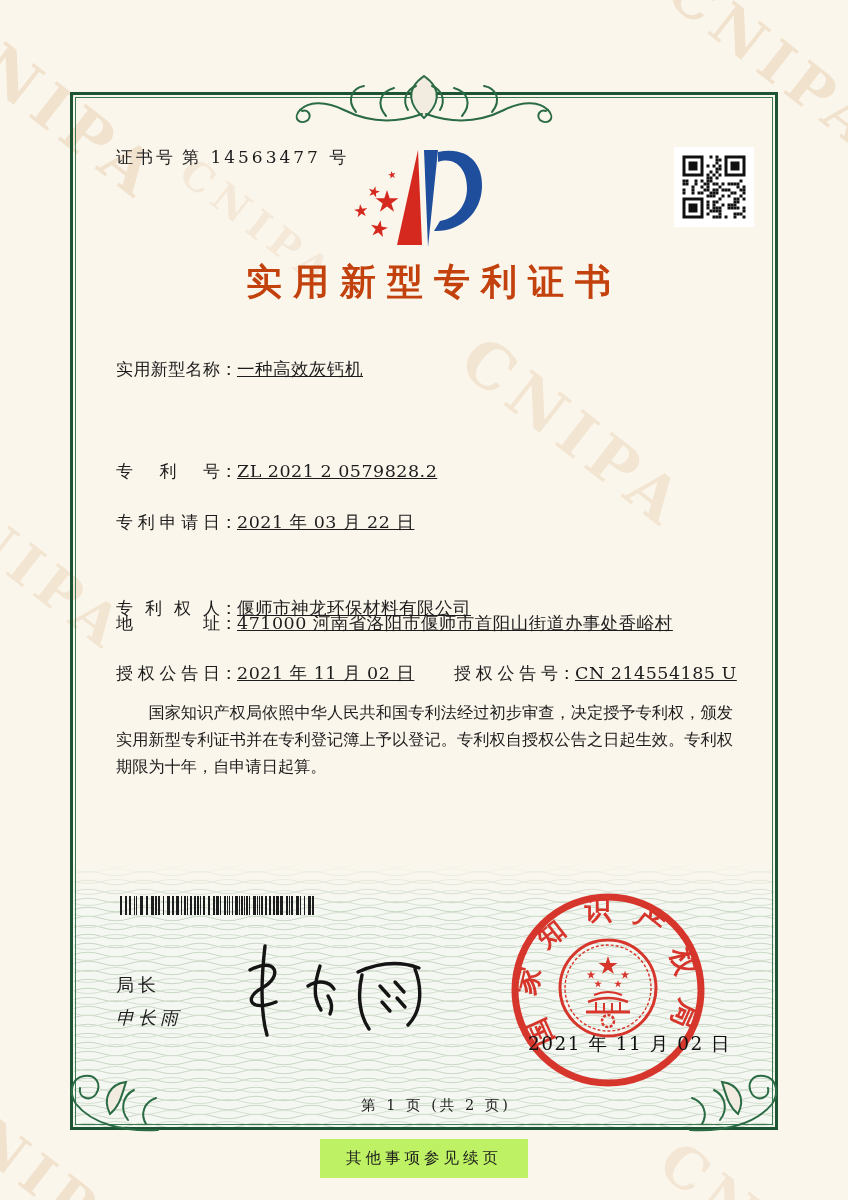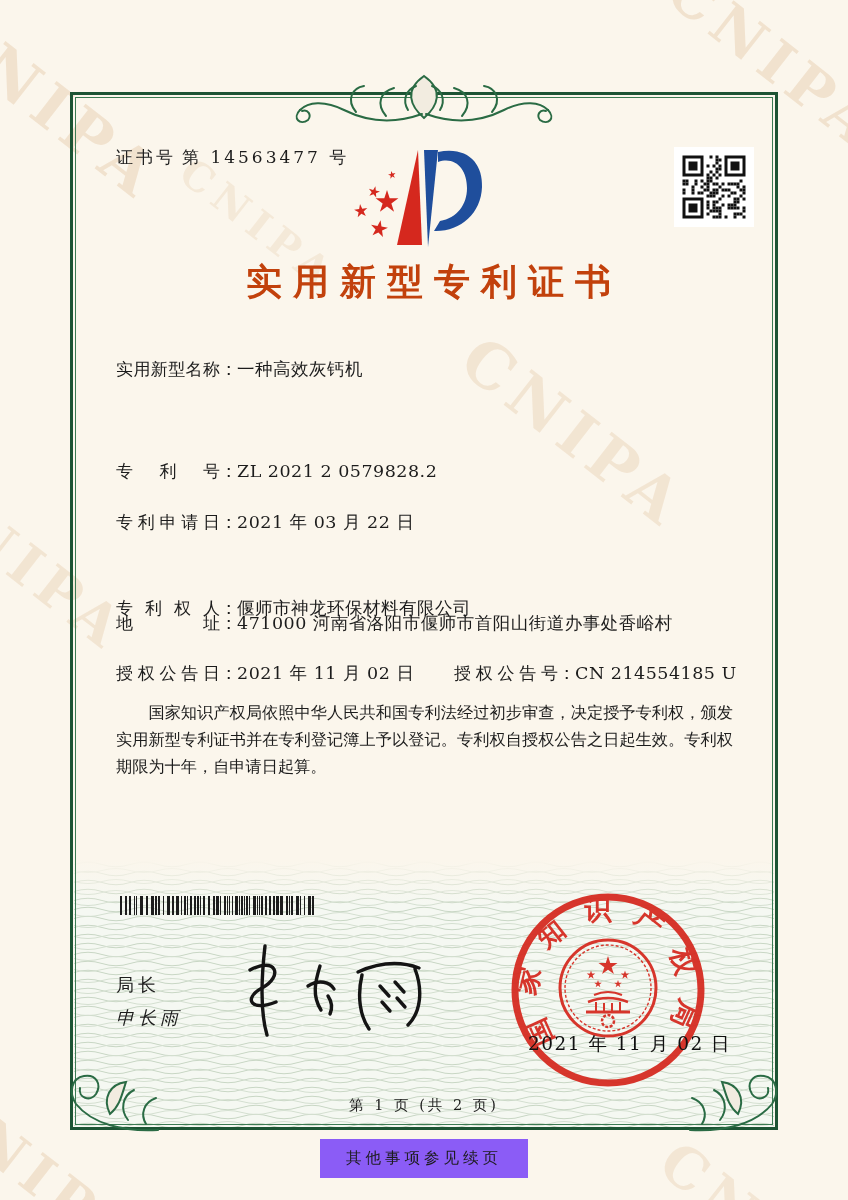--- a/index.html
+++ b/index.html
@@ -27,28 +27,28 @@
   
   .abs{position:absolute;z-index:5;}
   .cert-no{left:116px;top:146px;font-size:17px;letter-spacing:3px;}
   .cert-no .num{margin-left:6px;}
   .title{left:80px;top:258px;width:708px;text-align:center;font-size:36px;font-weight:700;
          letter-spacing:11px;color:#c2410c;}
   .frow{left:116px;width:620px;font-size:17.5px;white-space:nowrap;}
   .flabel{display:inline-block;width:104px;text-align:justify;text-align-last:justify;
           font-size:17px;vertical-align:baseline;}
   .colon{display:inline-block;width:17px;}
-  .fvalue{letter-spacing:.5px;}
+  .fvalue{letter-spacing:.5px;text-decoration:underline;}
   .fpart2{position:absolute;left:338px;top:0;}
   .paras{left:116px;top:699px;width:617px;font-size:16.2px;line-height:1.67;text-align:justify;z-index:5;}
   .paras p{margin:0;text-indent:2em;}
   .officer{left:116px;font-size:18px;letter-spacing:4px;z-index:6;}
   .seal-date{left:528px;top:1031px;font-size:18.5px;letter-spacing:1.5px;color:#101010;z-index:8;}
-  .page-ind{left:70px;top:1096px;width:708px;text-align:center;font-size:14.5px;letter-spacing:3px;z-index:6;}
-  .note{left:50%;top:1139px;transform:translateX(-50%);background:#8b5cf6;padding:9px 26px;
+  .page-ind{left:70px;top:1096px;width:708px;text-align:center;font-size:14.5px;letter-spacing:3px;z-index:6;padding-left:12px;}
+  .note{left:50%;top:1139px;transform:translateX(-50%);background:#bef264;padding:9px 26px;
         font-size:15.5px;letter-spacing:4px;z-index:6;white-space:nowrap;}
   svg text{font-family:"DejaVu Serif","Liberation Serif",serif;}
 </style>
 </head>
 <body>
 
 <div class="page">
 
   <div class="wm wm1">CNIPA</div>
   <div class="wm wm2">CNIPA</div>

